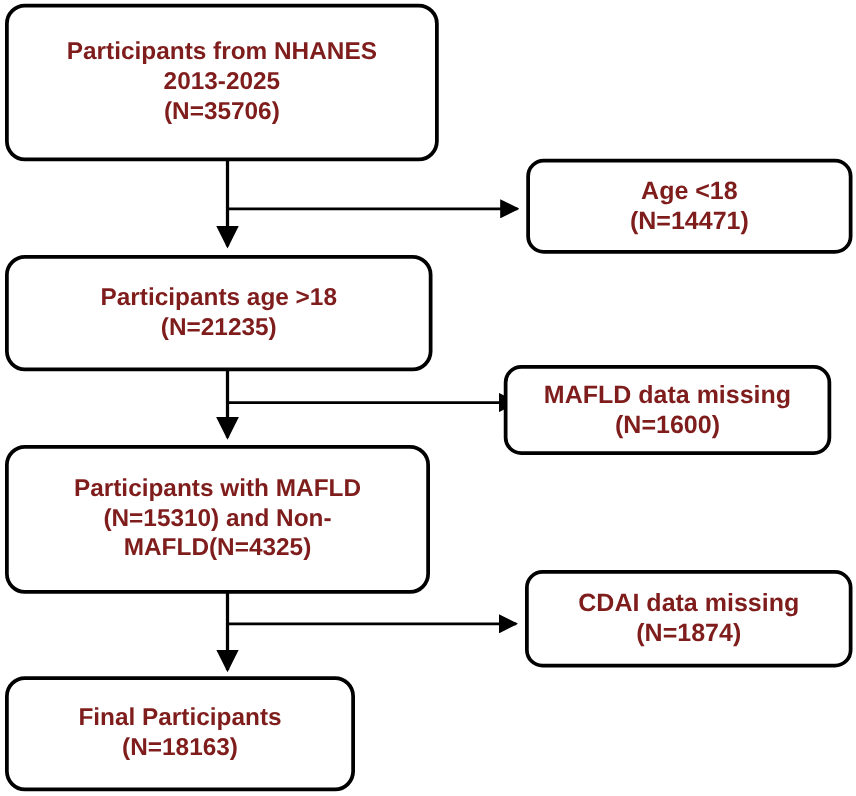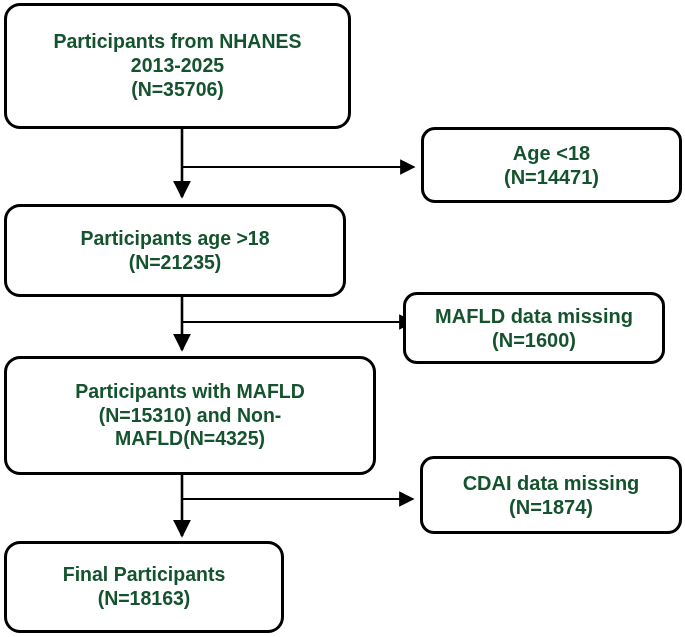--- a/index.html
+++ b/index.html
@@ -19,21 +19,21 @@
     position: absolute;
     box-sizing: border-box;
     border: 3px solid #000000;
     border-radius: 16px;
     background: #ffffff;
     display: flex;
     flex-direction: column;
     align-items: center;
     justify-content: center;
     text-align: center;
-    color: #14532d;
+    color: #7f1d1d;
     font-weight: 700;
     line-height: 1.22;
     padding: 2px 6px;
   }
   .node .line {
     display: block;
     white-space: nowrap;
   }
   .main-node {
     font-size: 19.5px;
@@ -100,21 +100,21 @@
   <div class="node main-node" style="left:4px; top:204px; width:342px; height:93px;text-align:right;">
     <span class="line">Participants age &gt;18</span>
     <span class="line">(N=21235)</span>
   </div>
 
   <div class="node side-node" style="left:403px; top:292px; width:262px; height:72px;">
     <span class="line">MAFLD data missing</span>
     <span class="line">(N=1600)</span>
   </div>
 
-  <div class="node main-node" style="left:4px; top:356px; width:372px; height:119px;">
+  <div class="node main-node" style="left:4px; top:356px; width:340px; height:119px;">
     <span class="line">Participants with MAFLD</span>
     <span class="line">(N=15310) and Non-</span>
     <span class="line">MAFLD(N=4325)</span>
   </div>
 
   <div class="node side-node" style="left:420px; top:456px; width:262px; height:78px;text-align:center;">
     <span class="line">CDAI data missing</span>
     <span class="line">(N=1874)</span>
   </div>
 

